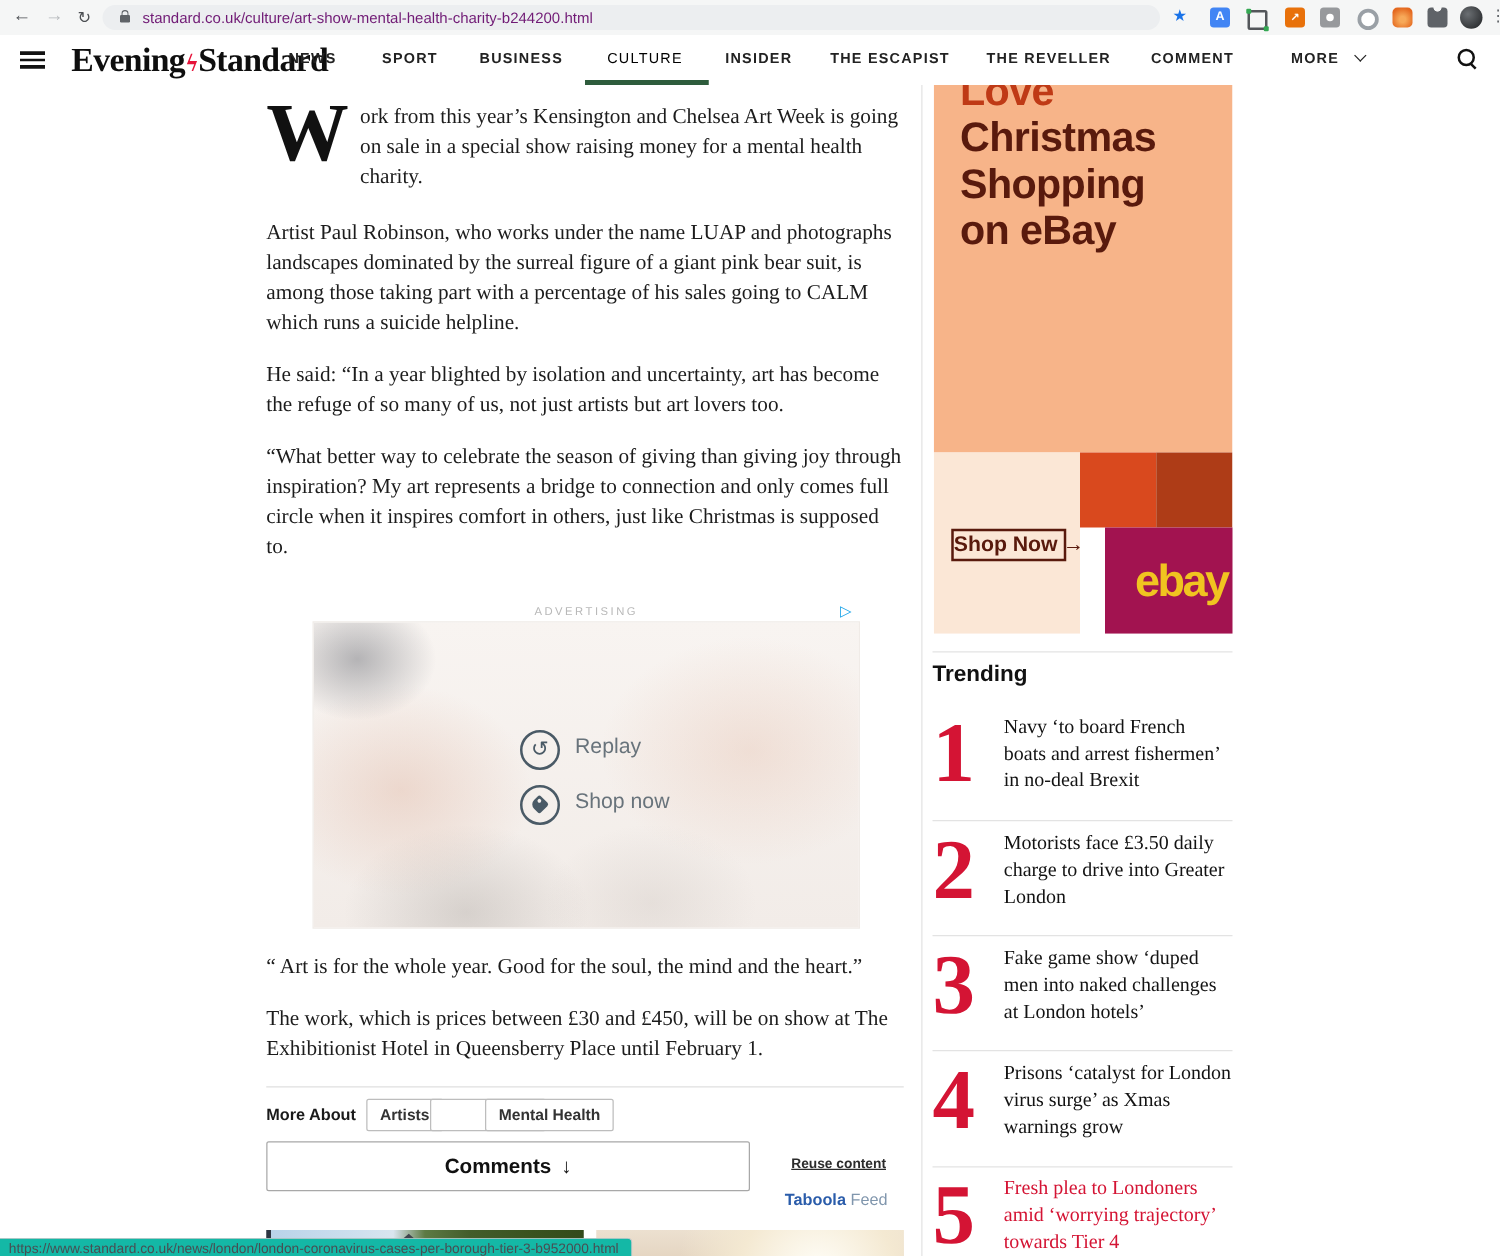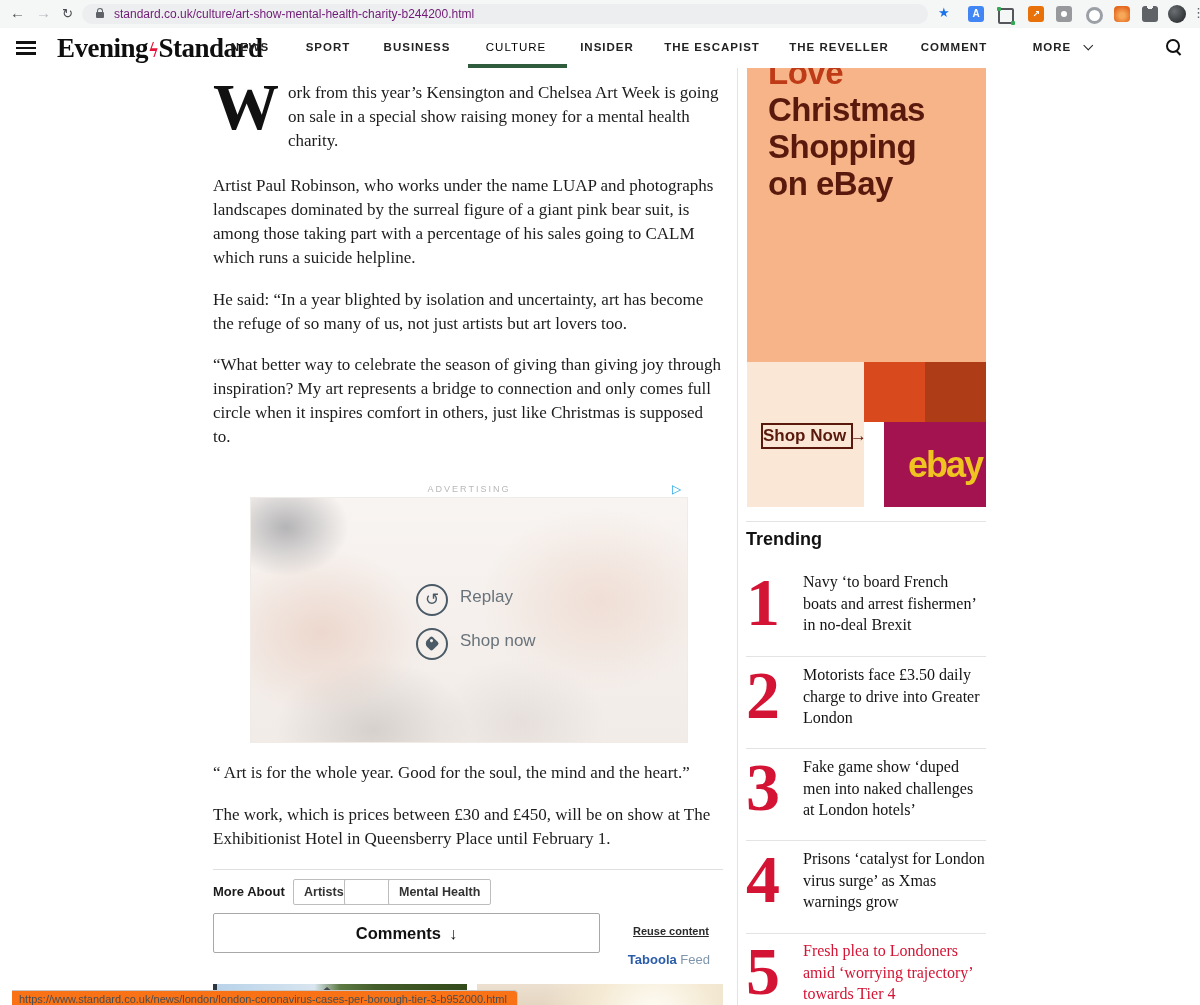--- a/index.html
+++ b/index.html
@@ -76,22 +76,22 @@
   .comments-btn{position:absolute;left:213px;top:913px;width:385px;height:38px;border:1px solid #a8a8a8;border-radius:2px;background:#fff;
     text-align:center;line-height:38px;font-size:16.5px;font-weight:700;color:#111;cursor:pointer;}
   .dn-arrow{font-weight:400;margin-left:8px;}
   .reuse{position:absolute;left:633px;top:925px;font-size:11px;font-weight:700;color:#2b2b2b;text-decoration:underline;cursor:pointer;}
   .taboola{position:absolute;left:540px;top:952px;width:170px;text-align:right;font-size:13px;color:#8096ad;}
   .taboola b{color:#2a5caa;font-weight:800;}
   .thumb{position:absolute;top:984px;height:21px;cursor:pointer;overflow:hidden;}
   .thumb-left{left:213px;width:254px;background:linear-gradient(90deg,#2e3642 0%,#2e3642 1.5%,#b9d3e9 1.5%,#cfe0ee 30%,#d9e5ef 40%,#5d7a44 50%,#435d2b 64%,#3a521f 84%,#334a1b 100%);}
   .roof{position:absolute;left:86px;top:3px;width:0;height:0;border-left:28px solid transparent;border-right:28px solid transparent;border-bottom:24px solid #41464d;}
   .thumb-right{left:477px;width:246px;background:radial-gradient(circle at 72% 160%,#fffef8 0%,#f4e9d2 34%,rgba(244,233,210,0) 62%),linear-gradient(180deg,#ece0d0,#e5d6c2);}
-  .status-bubble{position:absolute;left:0;top:990px;width:506px;height:15px;background:#f97316;border:1px solid #c6c8ca;border-left:none;border-bottom:none;border-radius:0 4px 0 0;
-    font-size:11px;line-height:17px;color:#494d52;padding-left:7px;white-space:nowrap;overflow:hidden;box-sizing:border-box;margin-left:12px;}
+  .status-bubble{position:absolute;left:0;top:990px;width:506px;height:15px;background:#14b8a6;border:1px solid #c6c8ca;border-left:none;border-bottom:none;border-radius:0 4px 0 0;
+    font-size:11px;line-height:17px;color:#494d52;padding-left:7px;white-space:nowrap;overflow:hidden;box-sizing:border-box;}
   
   .ebay-ad{position:absolute;left:747px;top:68px;width:239px;height:439px;overflow:hidden;cursor:pointer;}
   .ebay-top{position:absolute;left:0;top:0;width:239px;height:294px;background:#f7b489;}
   .ebay-headline{margin:-14px 0 0 21px;font-weight:800;font-size:33px;line-height:37px;color:#591a0d;letter-spacing:-0.5px;}
   .love{color:#bf3a16;}
   .ebay-cream{position:absolute;left:0;top:294px;width:117px;height:145px;background:#fbe7d6;}
   .shopnow-btn{position:absolute;left:14px;top:61px;width:88px;height:22px;border:2px solid #591a0d;text-align:center;line-height:22px;font-size:17px;font-weight:700;color:#591a0d;cursor:pointer;white-space:nowrap;}
   .shopnow-btn .arr{margin-left:4px;}
   .sq{position:absolute;top:294px;width:61px;height:60px;}
   .sq1{left:117px;background:#d9491e;}

